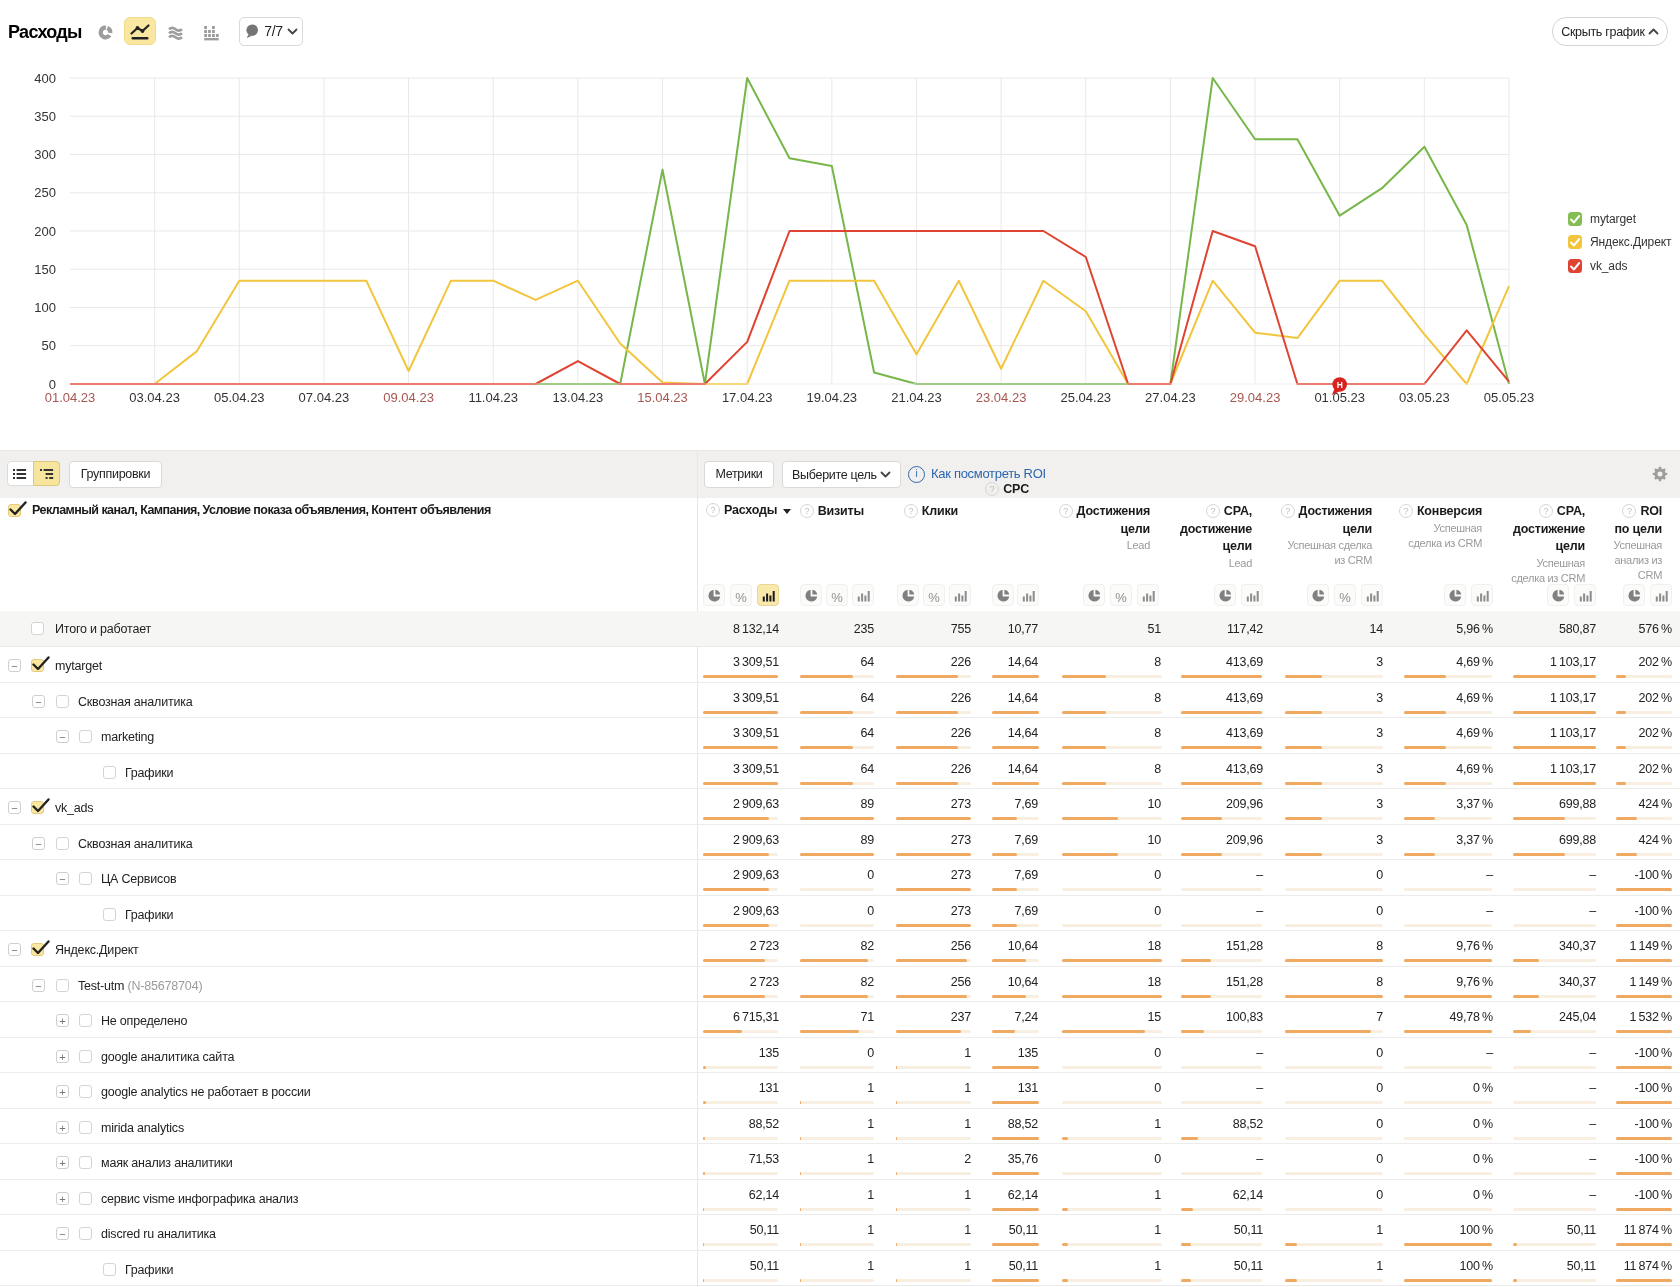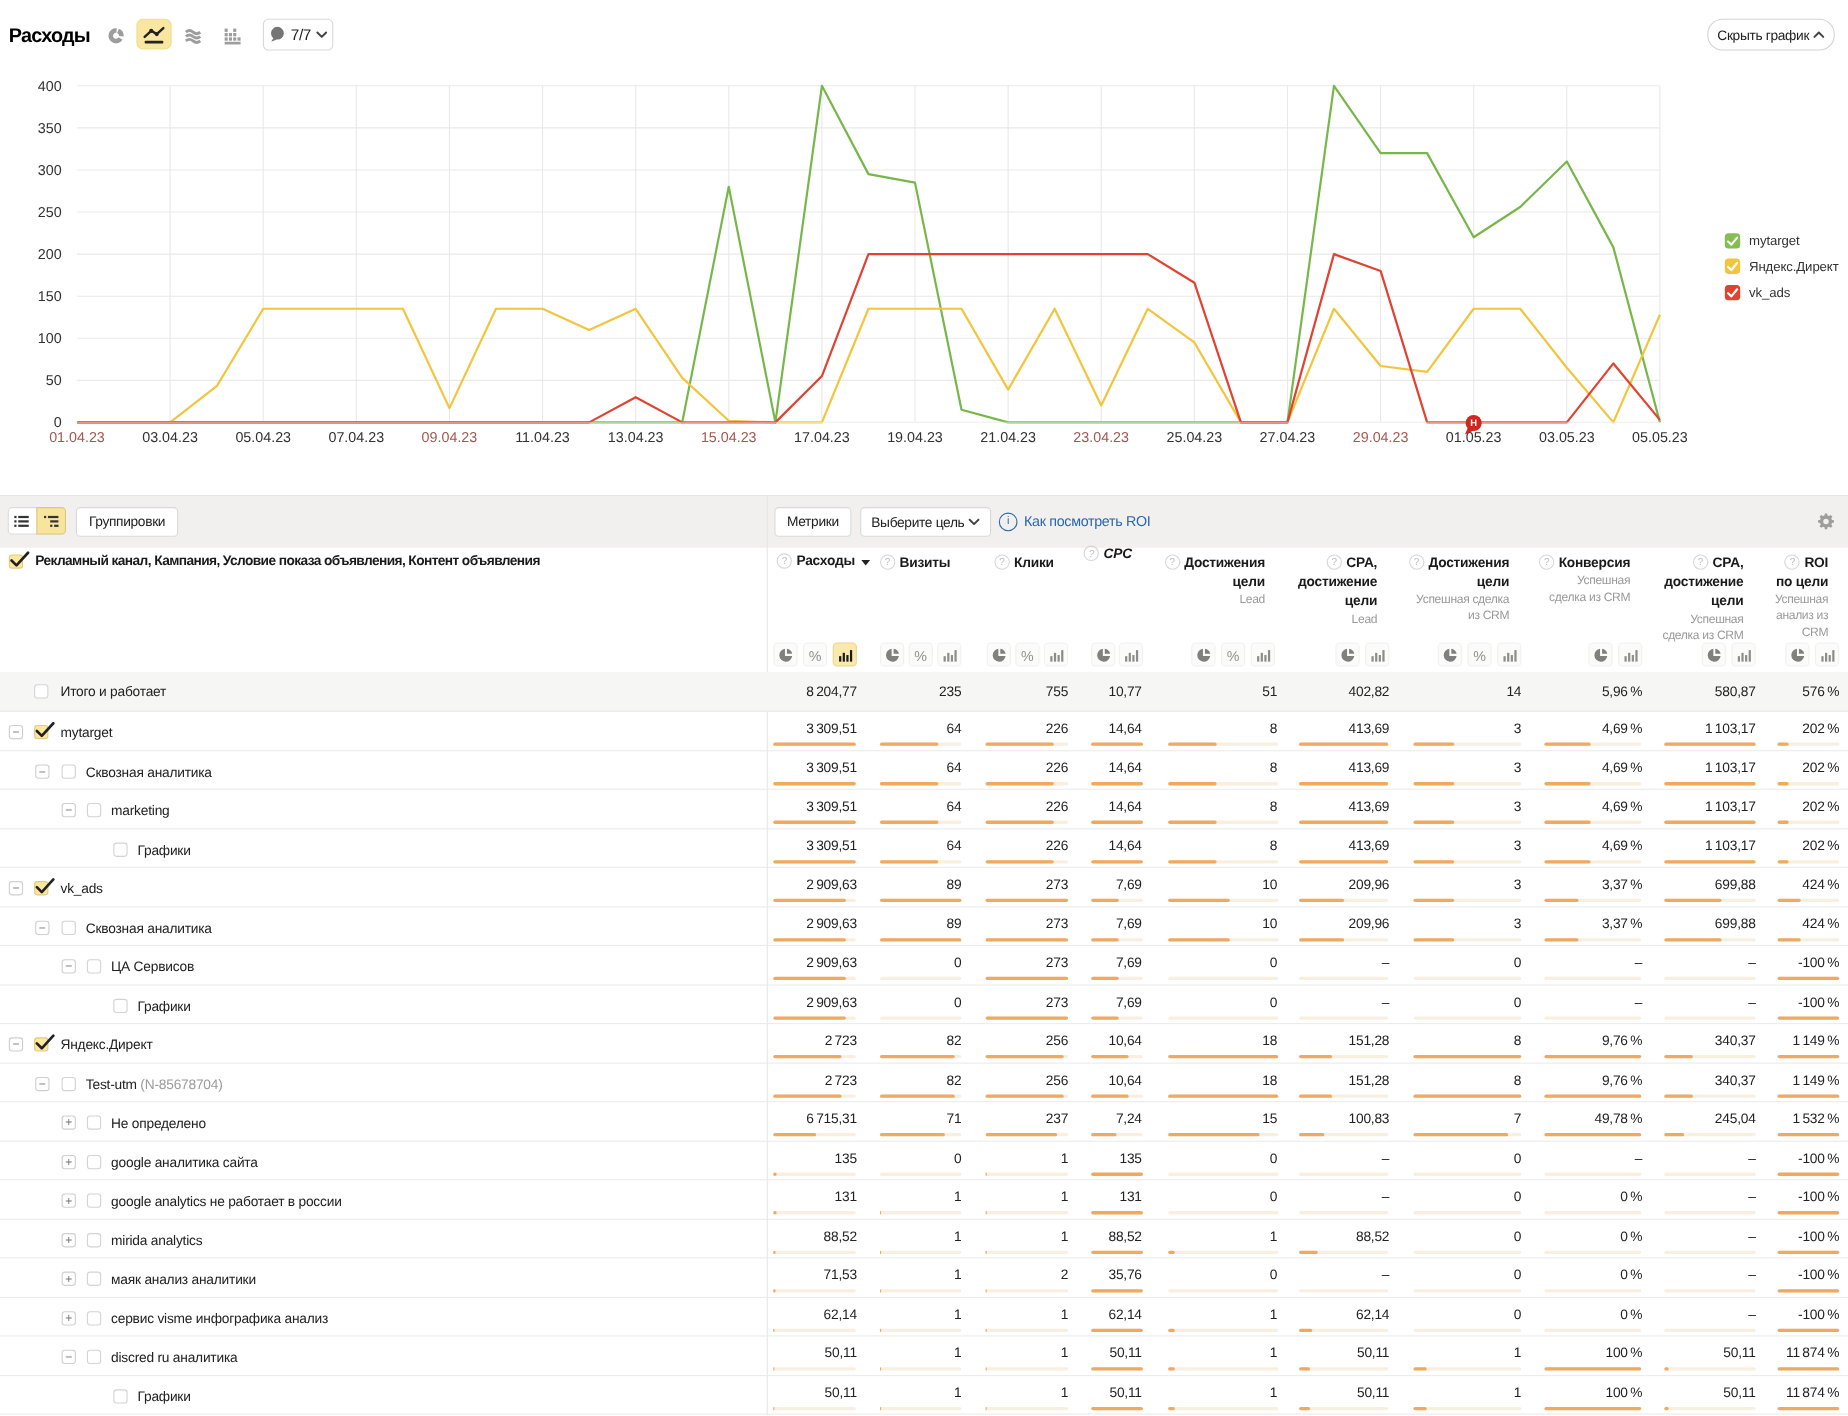--- a/index.html
+++ b/index.html
@@ -155,21 +155,21 @@
     </svg>
   </span>
 <span style="position:absolute;left:32px;top:503px;font-size:12.5px;letter-spacing:-0.55px;font-weight:bold;color:#1a1a1a;">Рекламный канал, Кампания, Условие показа объявления, Контент объявления</span>
 <div style="position:absolute;left:706px;top:503px;font-size:12.5px;letter-spacing:-0.2px;font-weight:bold;color:#1a1a1a;"><span style="display:inline-block;width:12px;height:12px;border:1px solid #d6d6d6;border-radius:50%;font-size:9px;line-height:12px;text-align:center;color:#bdbdbd;font-weight:normal;vertical-align:1px;margin-right:4px;">?</span>Расходы<span style="display:inline-block;width:0;height:0;border-left:4px solid transparent;border-right:4px solid transparent;border-top:5px solid #222;margin-left:6px;"></span></div>
 <div style="position:absolute;right:816px;top:503px;text-align:right;white-space:nowrap;">
     <div style="font-size:12.5px;letter-spacing:-0.2px;font-weight:bold;color:#1a1a1a;line-height:17.5px;"><span style="display:inline-block;width:12px;height:12px;border:1px solid #d6d6d6;border-radius:50%;font-size:9px;line-height:12px;text-align:center;color:#bdbdbd;font-weight:normal;vertical-align:1px;margin-right:4px;">?</span>Визиты</div>
   </div>
 <div style="position:absolute;right:722px;top:503px;text-align:right;white-space:nowrap;">
     <div style="font-size:12.5px;letter-spacing:-0.2px;font-weight:bold;color:#1a1a1a;line-height:17.5px;"><span style="display:inline-block;width:12px;height:12px;border:1px solid #d6d6d6;border-radius:50%;font-size:9px;line-height:12px;text-align:center;color:#bdbdbd;font-weight:normal;vertical-align:1px;margin-right:4px;">?</span>Клики</div>
   </div>
-<div style="position:absolute;right:651px;top:495px;text-align:right;white-space:nowrap;font-style:italic;">
+<div style="position:absolute;right:651px;top:481px;text-align:right;white-space:nowrap;">
     <div style="font-size:12.5px;letter-spacing:-0.2px;font-weight:bold;color:#1a1a1a;line-height:17.5px;"><span style="display:inline-block;width:12px;height:12px;border:1px solid #d6d6d6;border-radius:50%;font-size:9px;line-height:12px;text-align:center;color:#bdbdbd;font-weight:normal;vertical-align:1px;margin-right:4px;">?</span>CPC</div>
   </div>
 <div style="position:absolute;right:530px;top:503px;text-align:right;white-space:nowrap;">
     <div style="font-size:12.5px;letter-spacing:-0.2px;font-weight:bold;color:#1a1a1a;line-height:17.5px;"><span style="display:inline-block;width:12px;height:12px;border:1px solid #d6d6d6;border-radius:50%;font-size:9px;line-height:12px;text-align:center;color:#bdbdbd;font-weight:normal;vertical-align:1px;margin-right:4px;">?</span>Достижения</div>
     <div style="font-size:12.5px;letter-spacing:-0.2px;font-weight:bold;color:#1a1a1a;line-height:17.5px;">цели</div>
     <div style="font-size:11px;letter-spacing:-0.3px;color:#9a9a9a;line-height:15px;">Lead</div>
   </div>
 <div style="position:absolute;right:428px;top:503px;text-align:right;white-space:nowrap;">
     <div style="font-size:12.5px;letter-spacing:-0.2px;font-weight:bold;color:#1a1a1a;line-height:17.5px;"><span style="display:inline-block;width:12px;height:12px;border:1px solid #d6d6d6;border-radius:50%;font-size:9px;line-height:12px;text-align:center;color:#bdbdbd;font-weight:normal;vertical-align:1px;margin-right:4px;">?</span>CPA,</div>
     <div style="font-size:12.5px;letter-spacing:-0.2px;font-weight:bold;color:#1a1a1a;line-height:17.5px;">достижение</div>
@@ -302,26 +302,26 @@
       </svg></span></span>
 <span style="position:absolute;left:1650px;top:584px;width:22px;height:22px;border-radius:4px;background:#fbfbfa;border:1px solid #f0f0ef;box-sizing:border-box;text-align:center;"><span style="display:inline-block;margin-top:2.5px;"><svg width="15" height="15" viewBox="0 0 15 15" style="">
         <rect x="1.8" y="8.5" width="2" height="5.0" fill="#8c8c8c"></rect>
         <rect x="5.1" y="5.5" width="2" height="8.0" fill="#8c8c8c"></rect>
         <rect x="8.4" y="7.5" width="2" height="6.0" fill="#8c8c8c"></rect>
         <rect x="11.7" y="3.0" width="2" height="10.5" fill="#8c8c8c"></rect>
       </svg></span></span>
 <div style="position:absolute;left:0;top:611px;width:1680px;height:35px;background:#f6f6f4;border-bottom:1px solid #e9e9e9;">
     <span class="cb" style="left:31px;top:11px;"></span>
     <span style="position:absolute;left:55px;top:11px;font-size:12.5px;letter-spacing:-0.2px;color:#222;">Итого и работает</span>
-    <span style="position:absolute;right:901px;top:11px;font-size:12.5px;letter-spacing:-0.2px;color:#222;">8 204,77</span>
+    <span style="position:absolute;right:901px;top:11px;font-size:12.5px;letter-spacing:-0.2px;color:#222;">8 132,14</span>
     <span style="position:absolute;right:806px;top:11px;font-size:12.5px;letter-spacing:-0.2px;color:#222;">235</span>
     <span style="position:absolute;right:709px;top:11px;font-size:12.5px;letter-spacing:-0.2px;color:#222;">755</span>
     <span style="position:absolute;right:642px;top:11px;font-size:12.5px;letter-spacing:-0.2px;color:#222;">10,77</span>
     <span style="position:absolute;right:519px;top:11px;font-size:12.5px;letter-spacing:-0.2px;color:#222;">51</span>
-    <span style="position:absolute;right:417px;top:11px;font-size:12.5px;letter-spacing:-0.2px;color:#222;">402,82</span>
+    <span style="position:absolute;right:417px;top:11px;font-size:12.5px;letter-spacing:-0.2px;color:#222;">117,42</span>
     <span style="position:absolute;right:297px;top:11px;font-size:12.5px;letter-spacing:-0.2px;color:#222;">14</span>
     <span style="position:absolute;right:187px;top:11px;font-size:12.5px;letter-spacing:-0.2px;color:#222;">5,96 %</span>
     <span style="position:absolute;right:84px;top:11px;font-size:12.5px;letter-spacing:-0.2px;color:#222;">580,87</span>
     <span style="position:absolute;right:8px;top:11px;font-size:12.5px;letter-spacing:-0.2px;color:#222;">576 %</span>
   </div>
 <div style="position:absolute;left:0;top:646.0px;width:1680px;height:35.5px;border-bottom:1px solid #ececec;">
     <span class="pm" style="left:8px;top:13px;">−</span>
     <span class="cbY" style="left:31px;top:13px;">
       <svg width="20" height="17" viewBox="0 0 20 17" style="position:absolute;left:-1px;top:-4px">
         <path d="M2.5 8.5 L7 13 L17.5 1.5" fill="none" stroke="#222" stroke-width="2.4" stroke-linecap="round" stroke-linejoin="round"></path>

